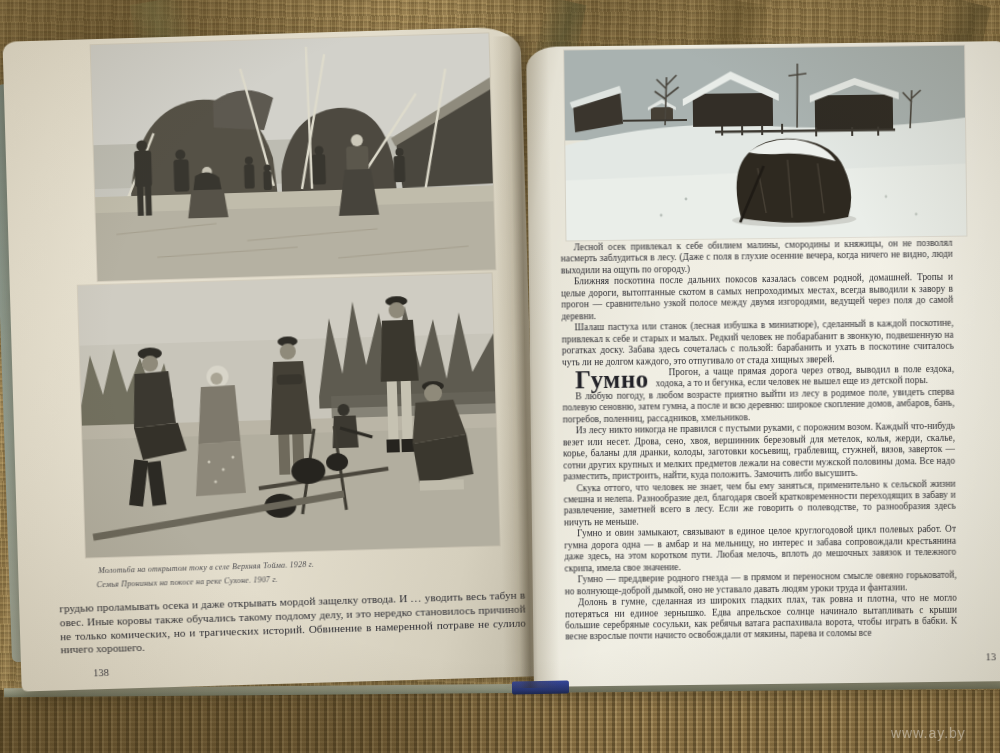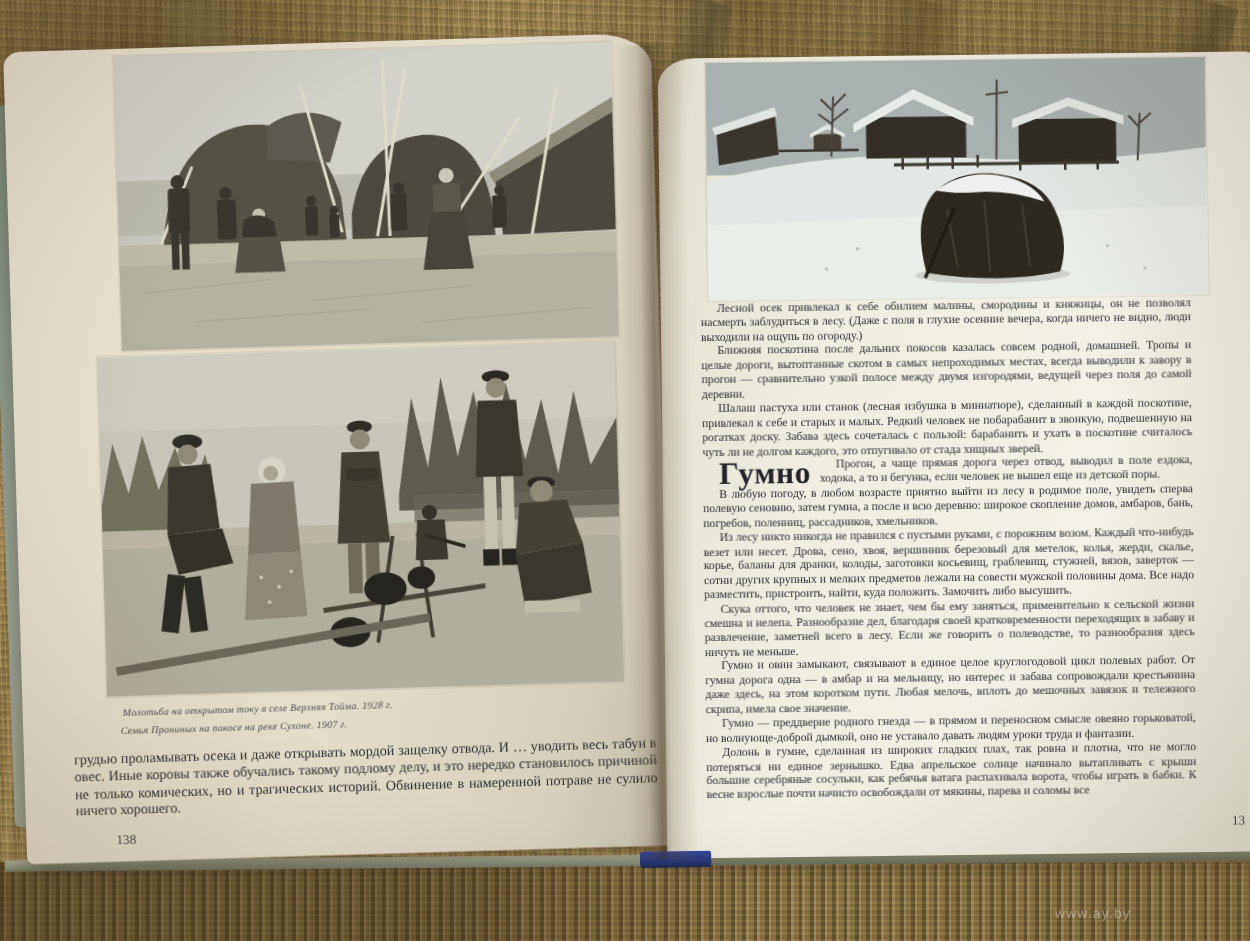--- a/index.html
+++ b/index.html
@@ -88,22 +88,22 @@
     position:absolute;left:32px;top:196px;width:392px;
     font-size:9.4px;line-height:11.45px;text-align:justify;color:#2d2d33;
   }
   .right-text p{margin:0;text-indent:13px;}
   .lead{text-indent:0;}
   .lead .heading{
     float:left;font-weight:bold;font-size:25px;line-height:21px;
     margin:1px 7px 0 0;color:#222228;letter-spacing:.5px;
   }
   .watermark{
-    position:absolute;left:844px;top:725px;z-index:10;
-    font-family:"Liberation Sans", sans-serif;font-size:11px;
+    position:absolute;left:891px;top:725px;z-index:10;
+    font-family:"Liberation Sans", sans-serif;font-size:14px;
     color:rgba(255,255,255,.38);letter-spacing:1px;
   }
   .vignette{
     position:absolute;inset:0;z-index:9;pointer-events:none;
     background:radial-gradient(ellipse at 50% 45%, transparent 55%, rgba(70,55,25,.22) 100%);
   }
 </style>
 </head>
 <body>
 

